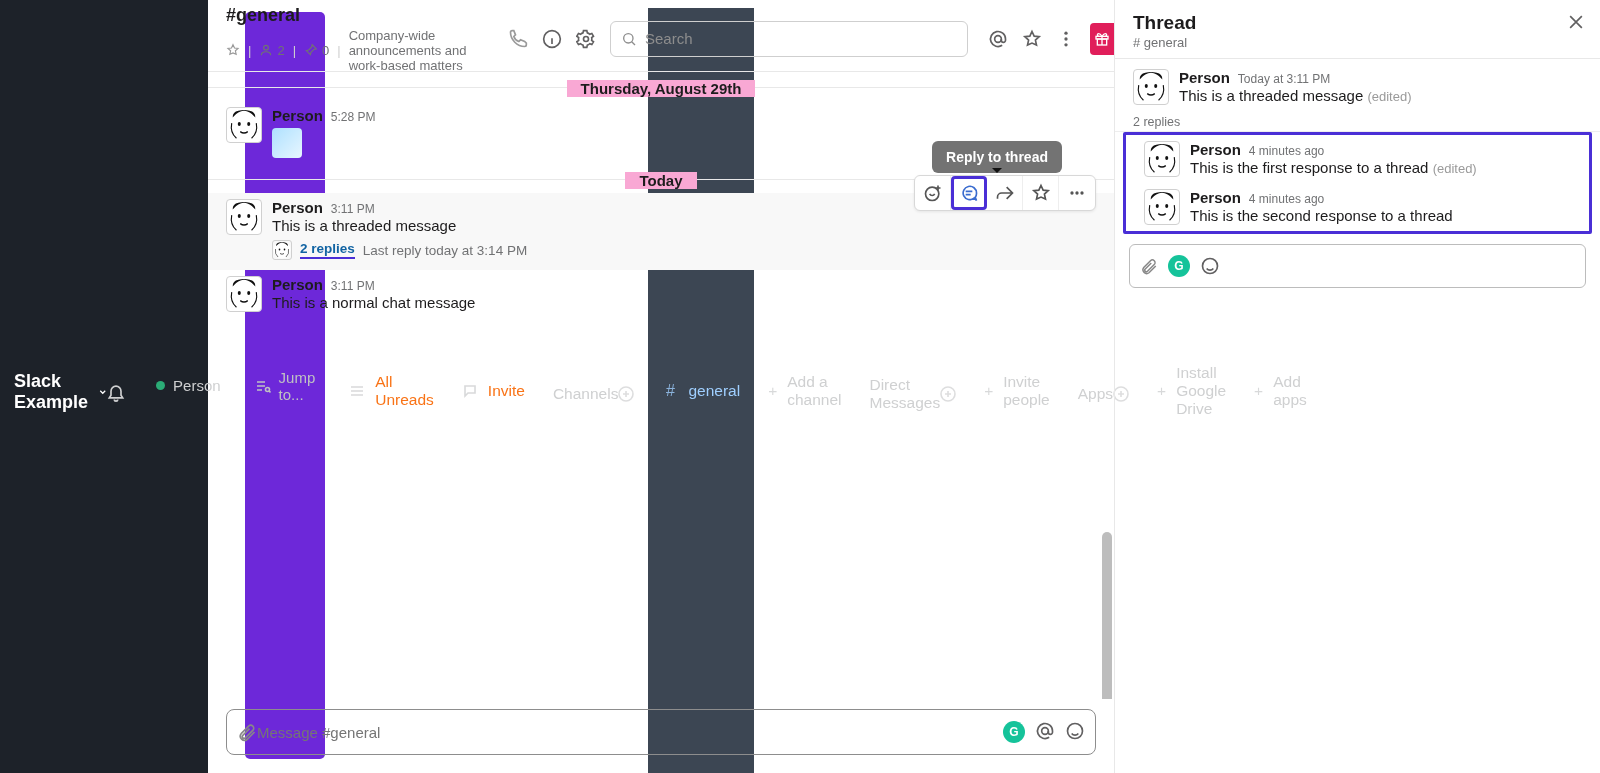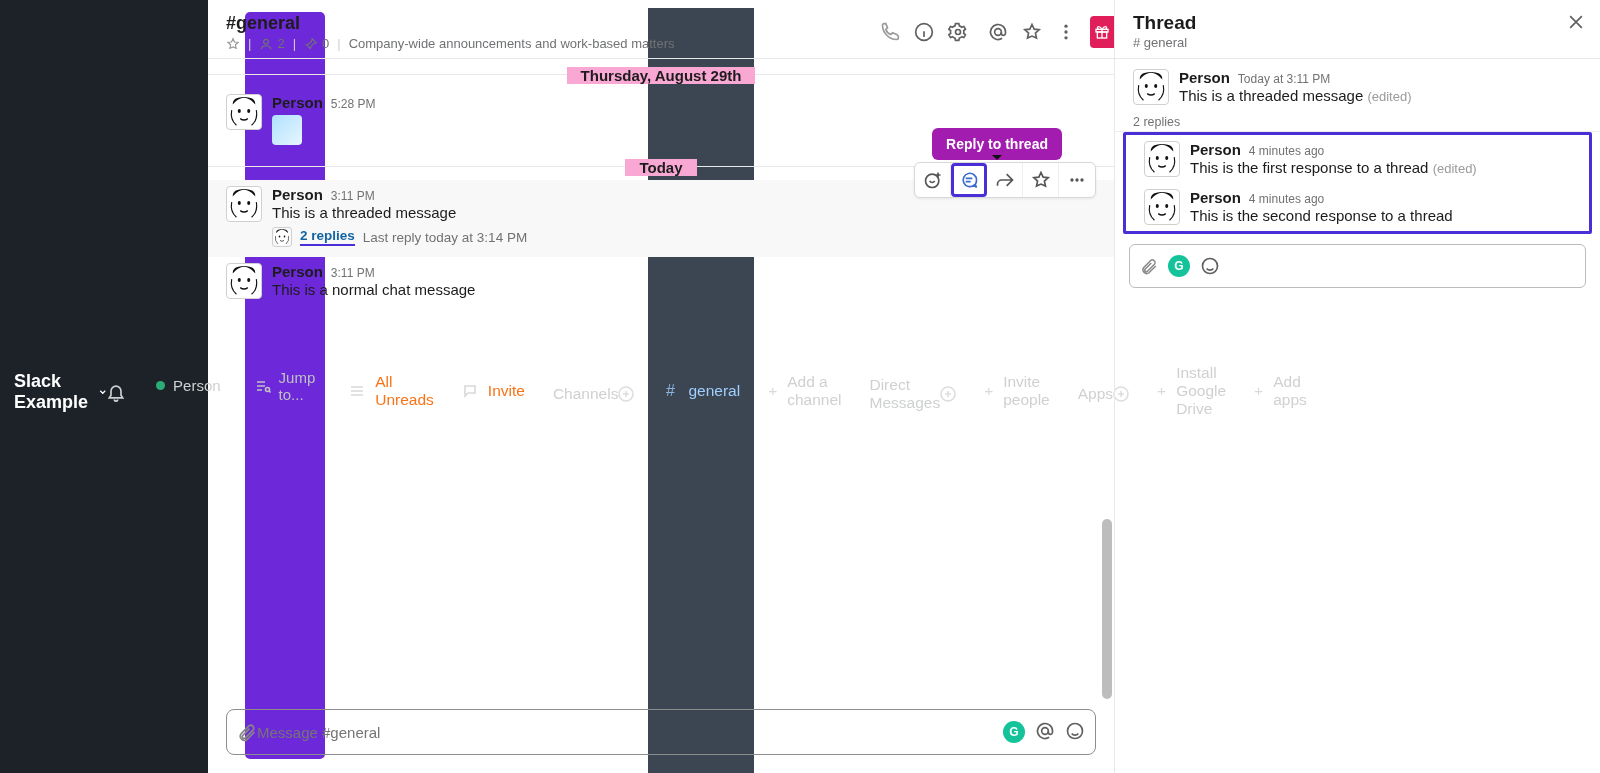--- a/index.html
+++ b/index.html
@@ -21,21 +21,21 @@
   .section-row .plus { opacity:.7; cursor:pointer; }
   .channel-active { background:#3c4653; color:#9fcfff; font-weight:500; }
   .hash { font-size:16px; display:inline-block; width:16px; text-align:center; }
   .side-add { padding:4px 14px; display:flex; align-items:center; color:#cfd0d1; font-size:15.5px; cursor:pointer; }
   .side-add .plus-sm { margin-right:10px; opacity:.8; }
 
   
   .main { flex:1; display:flex; min-width:0; }
   .channel-col { flex:1; display:flex; flex-direction:column; min-width:0; border-right:1px solid #e8e8e8; position:relative; }
 
-  .topbar { display:flex; align-items:center; padding:6px 14px 0 18px; gap:12px; border-bottom:1px solid #e8e8e8; height:59px; }
+  .topbar { display:flex; align-items:center; padding:6px 14px 0 18px; gap:12px; border-bottom:1px solid #e8e8e8; height:72px; }
   .chan-name { font-weight:800; font-size:18px; }
   .meta-row { display:flex; align-items:center; gap:8px; color:#717274; font-size:13px; margin-top:2px; }
   .meta-row .sep { color:#d0d0d0; }
   .top-icons { margin-left:auto; display:flex; align-items:center; gap:14px; }
   .icon-btn { color:#616061; cursor:pointer; display:flex; align-items:center; }
   .search { width:358px; height:36px; border:1px solid #cfcfcf; border-radius:6px; display:flex; align-items:center; padding:0 10px; color:#8d8d8d; font-size:15px; }
   .search svg { margin-right:8px; }
   .right-icons { display:flex; align-items:center; gap:14px; margin-left:6px; }
   .gift { width:24px; height:32px; background:#e01e5a; border-radius:4px 0 0 4px; display:flex; align-items:center; justify-content:center; color:#fff; margin-right:-14px; }
 
@@ -58,21 +58,21 @@
   .thread-link { display:flex; align-items:center; gap:8px; margin-top:6px; font-size:13.5px; }
   .thread-link a { color:#1264a3; font-weight:600; text-decoration:none; border-bottom:2px solid #4a2fd6; padding-bottom:1px; }
   .thread-link .mini-ava { width:20px; height:20px; border-radius:3px; border:1px solid #d0d0d0; display:flex; align-items:center; justify-content:center; }
   .thread-link .mini-ava svg { width:18px; height:18px; }
   .thread-meta { color:#717274; }
 
   .hover-actions { position:absolute; right:18px; top:-18px; display:flex; background:#fff; border:1px solid #d8d8d8; border-radius:6px; overflow:hidden; box-shadow:0 1px 3px rgba(0,0,0,.08); }
   .hover-actions .act { width:36px; height:34px; display:flex; align-items:center; justify-content:center; color:#555; cursor:pointer; border-right:1px solid #eee; }
   .hover-actions .act:last-child { border-right:none; }
   .hover-actions .act.active { outline:3px solid #4a2fd6; outline-offset:-3px; border-radius:4px; z-index:2; }
-  .tooltip { position:absolute; right:52px; top:-52px; background:#a21caf; color:#fff; font-weight:700; font-size:14px; padding:8px 14px; border-radius:6px; white-space:nowrap; }
+  .tooltip { position:absolute; right:52px; top:-52px; background:#737373; color:#fff; font-weight:700; font-size:14px; padding:8px 14px; border-radius:6px; white-space:nowrap; }
   .tooltip::after { content:""; position:absolute; left:50%; bottom:-5px; margin-left:-5px; border:5px solid transparent; border-top-color:#111; }
 
   .composer { margin:10px 18px 18px; border:1.5px solid #8d8d8d; border-radius:8px; height:46px; display:flex; align-items:center; padding:0 10px; color:#8d8d8d; gap:0; }
   .composer input { flex:1; border:none; outline:none; font-size:15px; color:#1d1c1d; background:transparent; }
   .mini-icons { display:flex; gap:10px; color:#616061; }
   .grn { width:22px; height:22px; border-radius:50%; background:#15c39a; color:#fff; display:flex; align-items:center; justify-content:center; font-size:12px; font-weight:700; }
 
   .scroll-thumb { position:absolute; right:2px; top:460px; width:10px; height:180px; background:#bdbdbd; border-radius:5px; }
 
   
@@ -244,20 +244,27 @@
               <circle cx="12" cy="12" r="10"></circle>
               <path d="M12 8h.01M11 12h1v5h1"></path>
             </svg>
           </span>
         <span class="icon-btn">
             <svg width="20" height="20" viewBox="0 0 24 24" fill="none" stroke="#616061" stroke-width="2">
               <circle cx="12" cy="12" r="3"></circle>
               <path d="M19 12a7 7 0 00-.2-1.6l2.2-1.7-2-3.4-2.6 1a7 7 0 00-2.8-1.6L13 2h-4l-.6 2.7a7 7 0 00-2.8 1.6l-2.6-1-2 3.4 2.2 1.7A7 7 0 003 12c0 .5.1 1.1.2 1.6L1 15.3l2 3.4 2.6-1a7 7 0 002.8 1.6L9 22h4l.6-2.7a7 7 0 002.8-1.6l2.6 1 2-3.4-2.2-1.7c.1-.5.2-1.1.2-1.6z"></path>
             </svg>
           </span>
+        <div class="search">
+          <svg width="16" height="16" viewBox="0 0 24 24" fill="none" stroke="#8d8d8d" stroke-width="2">
+              <circle cx="11" cy="11" r="7"></circle>
+              <path d="M21 21l-5-5"></path>
+            </svg>
+          <span>Search</span>
+        </div>
         <div class="right-icons">
           <span class="icon-btn">
               <svg width="20" height="20" viewBox="0 0 24 24" fill="none" stroke="#616061" stroke-width="2">
                 <circle cx="12" cy="12" r="4"></circle>
                 <path d="M16 12v1.5a2.5 2.5 0 005 0V12a9 9 0 10-4 7.5"></path>
               </svg>
             </span>
           <span class="icon-btn">
               <svg width="20" height="20" viewBox="0 0 24 24" fill="none" stroke="#616061" stroke-width="2">
                 <path d="M12 3l2.6 5.6 6 .6-4.5 4.1 1.3 6L12 16.9 6.6 19.3l1.3-6L3.4 9.2l6-.6L12 3z"></path>

